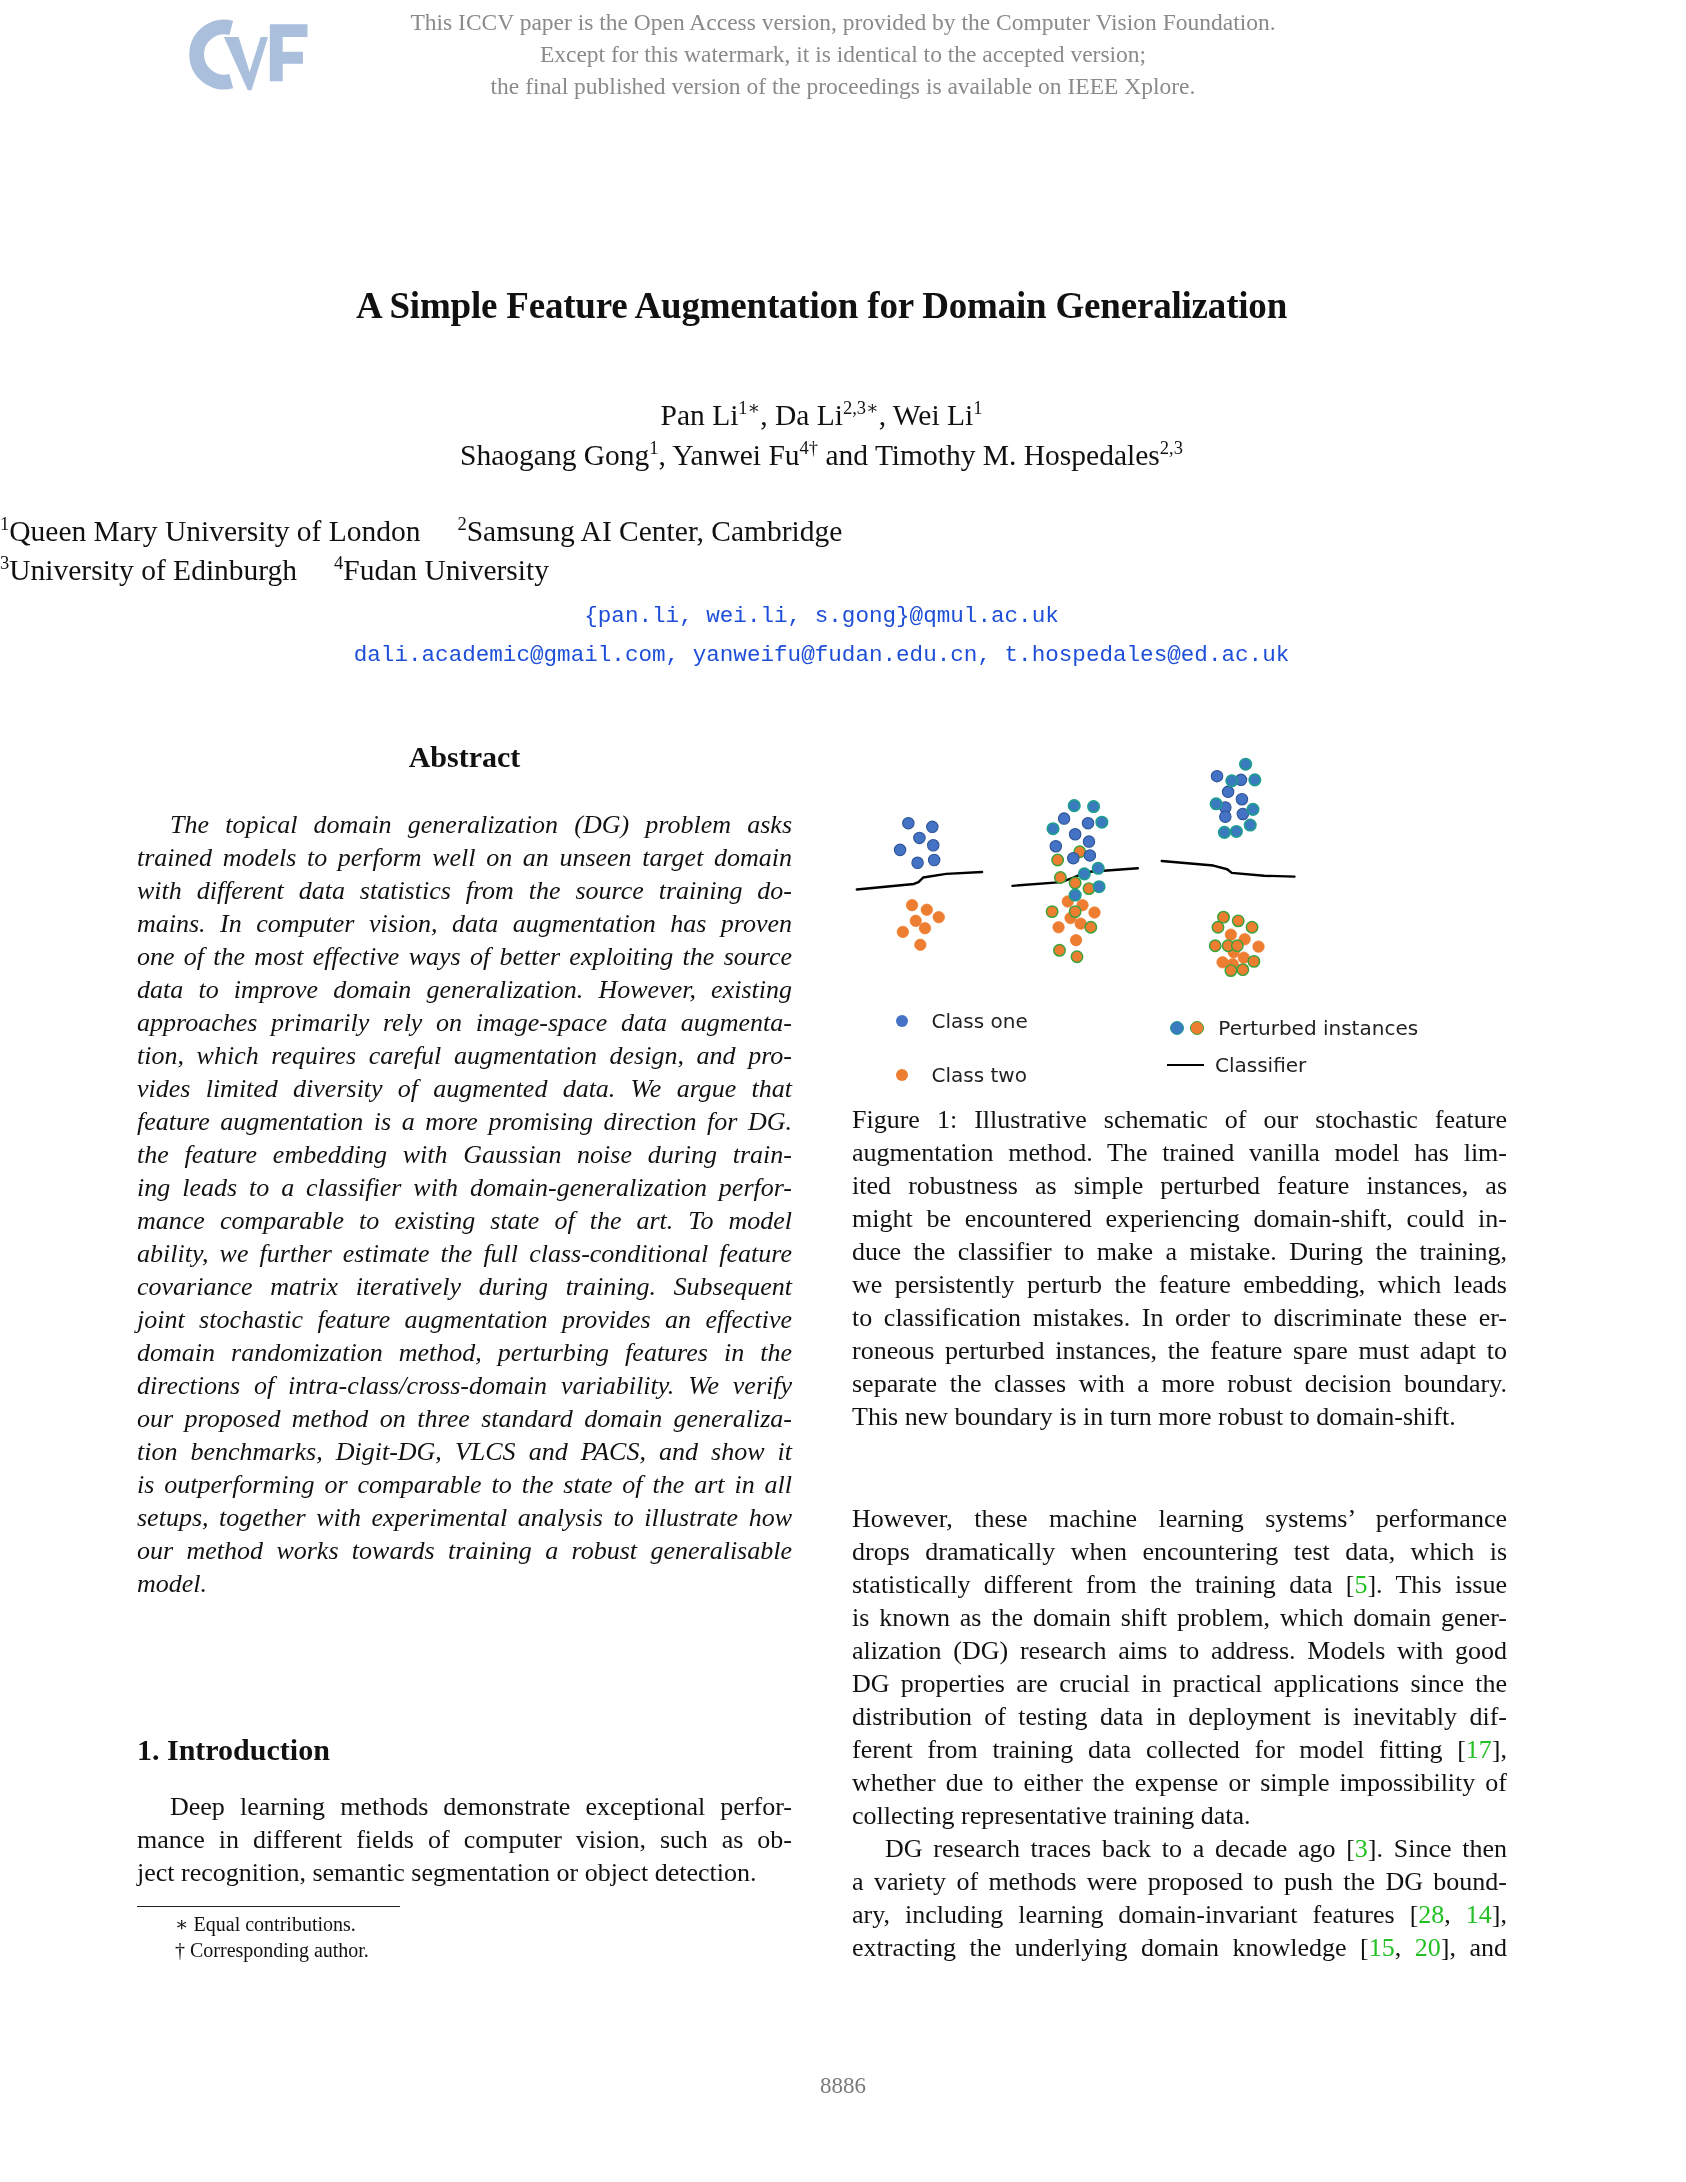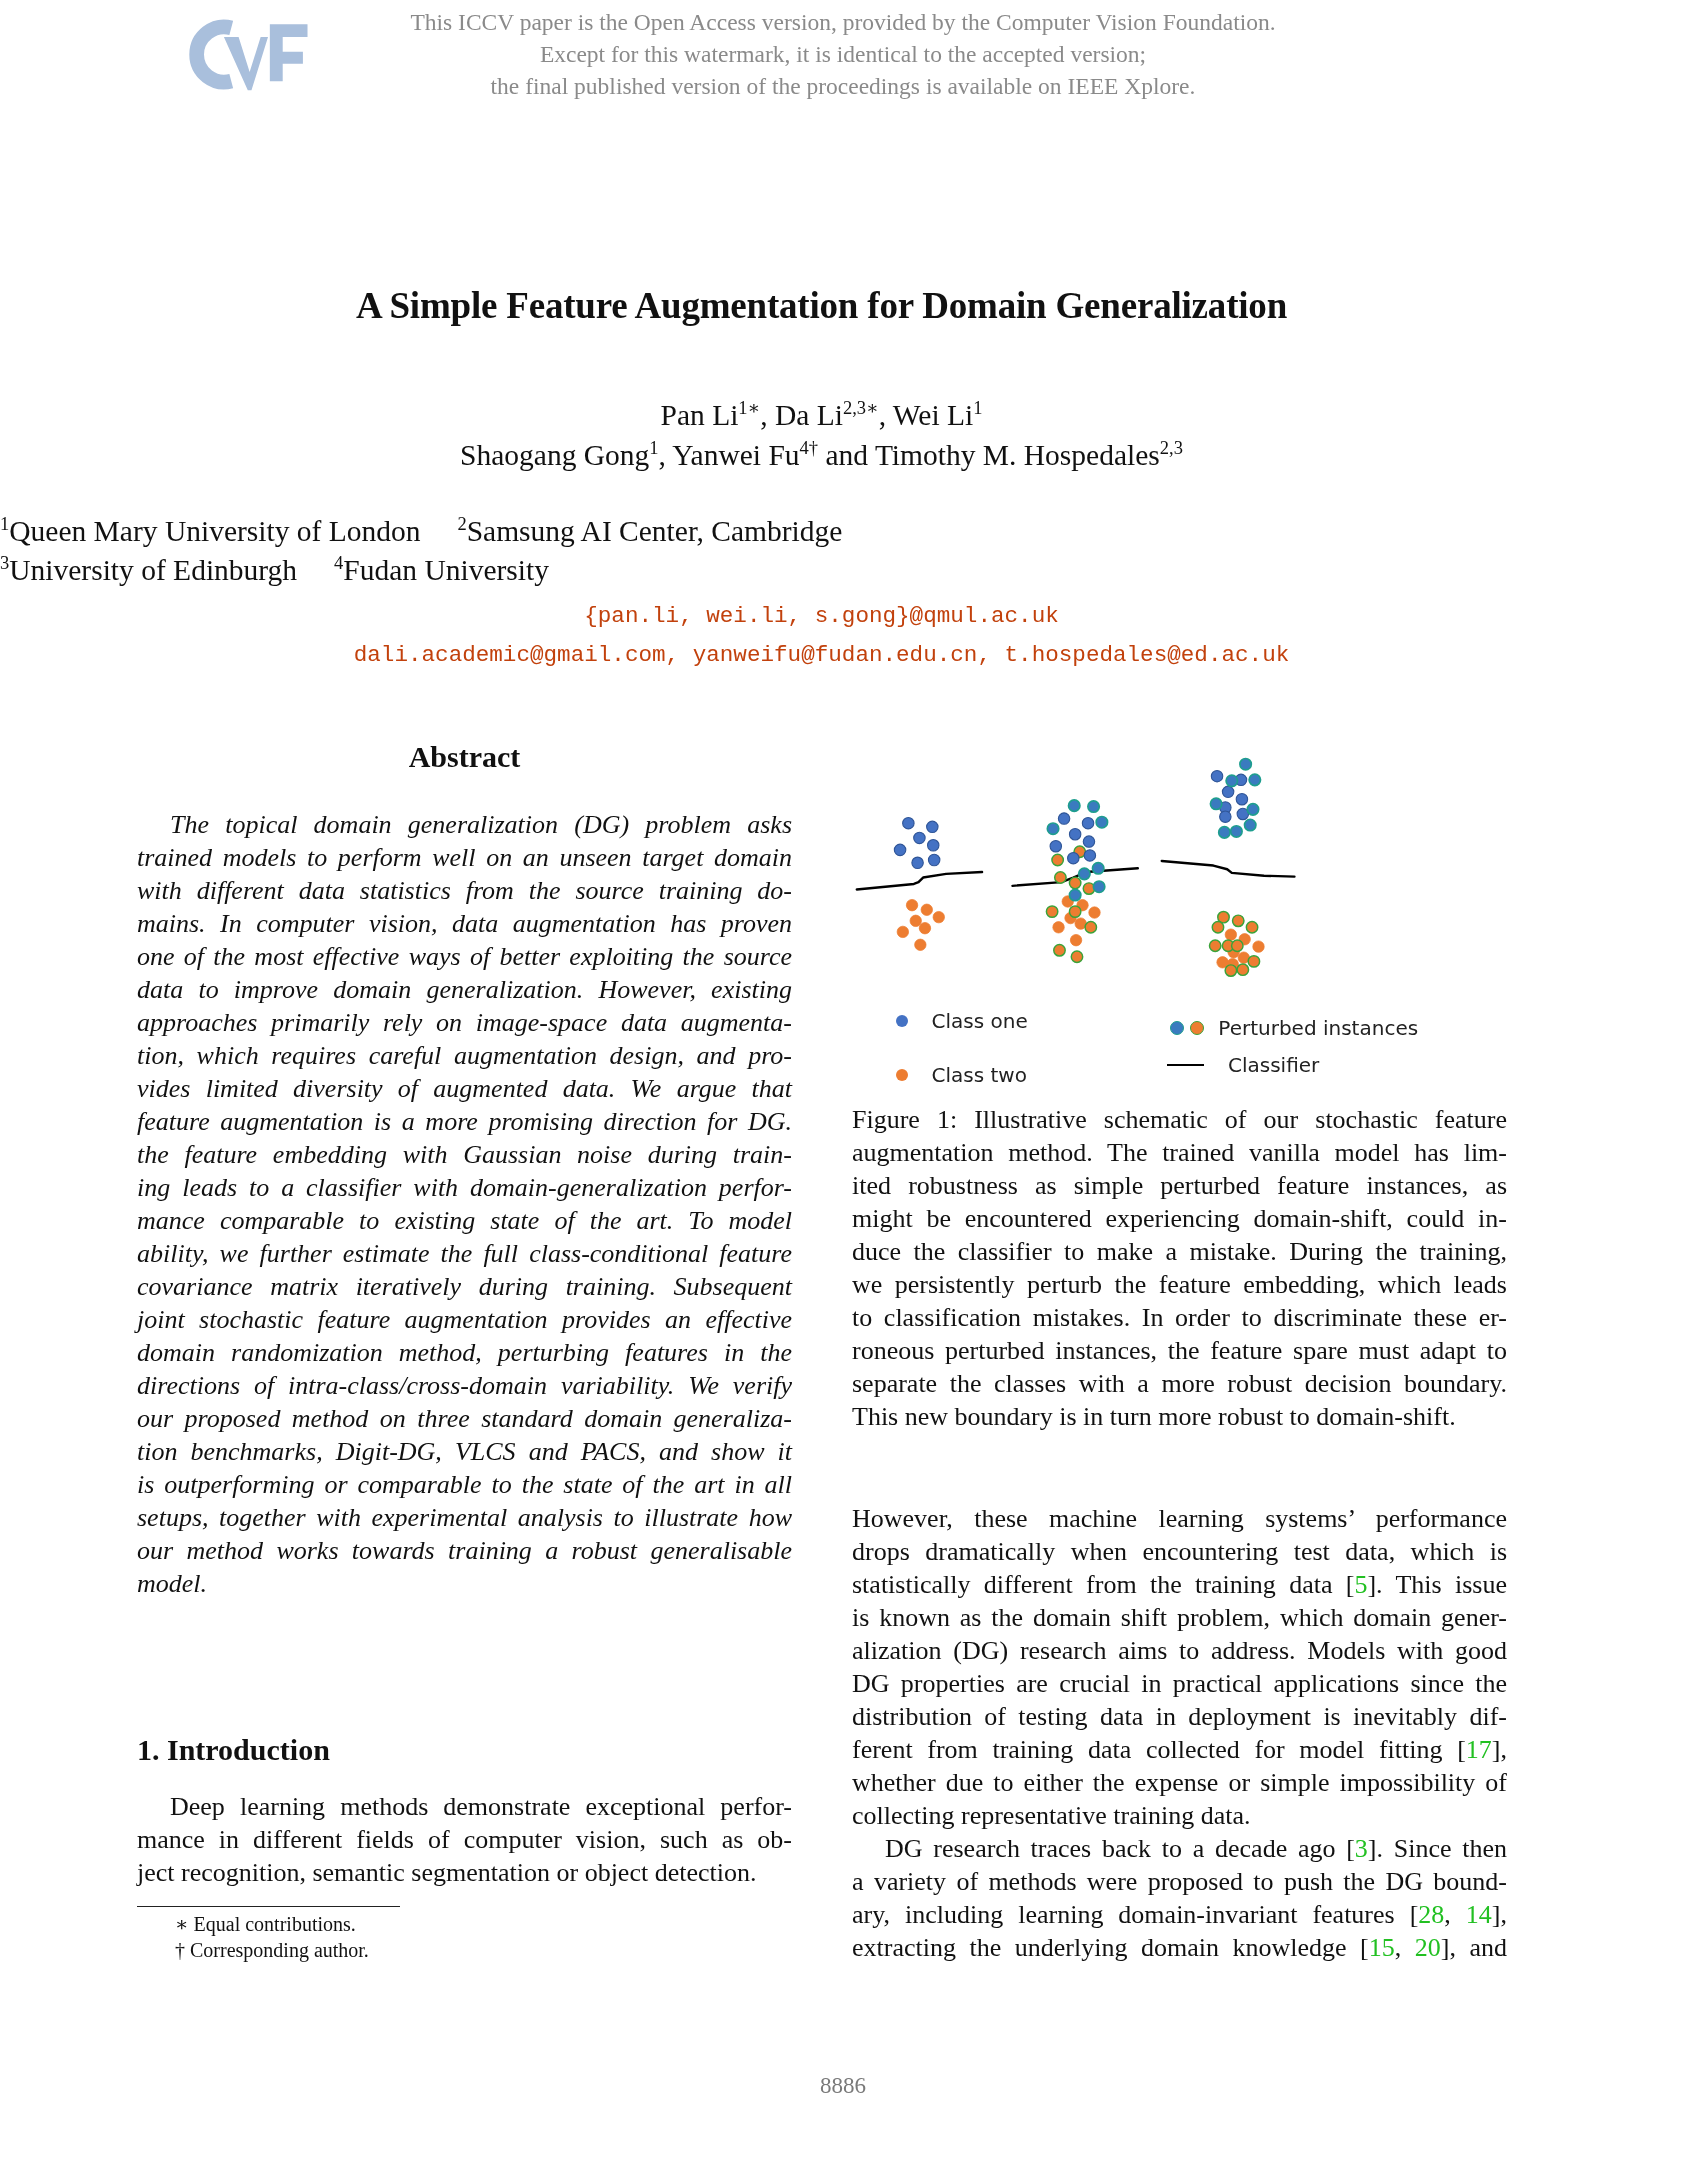--- a/index.html
+++ b/index.html
@@ -9,21 +9,21 @@
   .watermark { left: 0; width: 1686px; top: 5.5px; text-align: center; color: #8a8a8a;
                font-size: 23.5px; line-height: 32px; }
   .cvf-logo { left: 183px; top: 14.8px; width: 125px; height: 79px; }
   .title { left: 0; width: 1643px; top: 284px; text-align: center; font-weight: bold;
            font-size: 37px; letter-spacing: -0.2px; }
   .authors { left: 0; width: 1643px; top: 395px; text-align: center; font-size: 29.5px; line-height: 40px; }
   .affils { left: 0; width: 1643px; top: 512px; font-size: 29.5px; line-height: 39px; }
   sup { font-size: 18.5px; line-height: 0; vertical-align: 11px; }
   .emails { left: 0; width: 1643px; top: 597px; text-align: center;
             font-family: "Liberation Mono", "DejaVu Sans Mono", monospace; font-size: 22.6px;
-            line-height: 39px; color: #c2410c; }
+            line-height: 39px; color: #1d4ed8; }
   .left-col { left: 137px; width: 655px; }
   .right-col { left: 852px; width: 655px; }
   .section-head { font-weight: bold; font-size: 30px; }
   .abstract-head { left: 137px; width: 655px; top: 740px; text-align: center; }
   .para { font-size: 26px; line-height: 33px; text-align: justify; hyphens: manual; }
   .para .line { display: block; text-align: justify; text-align-last: justify; white-space: nowrap; }
   .para .line.last { text-align-last: left; }
   .italic { font-style: italic; }
   .abstract-body { top: 808px; }
   .intro-head { left: 137px; top: 1733px; }
@@ -207,21 +207,21 @@
   </div>
   <div class="legend-item" style="left:18.5px; top:71px;">
     <span class="legend-dot" id="lg-c2" style="background: rgb(237, 125, 49);"></span>
     <span style="margin-left:24px;">Class two</span>
   </div>
   <div class="legend-item" style="left:293px; top:24px;">
     <span class="legend-dot" id="lg-p1" style="background: rgb(58, 123, 191); border: 1.8px solid rgb(30, 158, 142);"></span>
     <span class="legend-dot" id="lg-p2" style="margin-left: 5.5px; background: rgb(237, 125, 49); border: 1.8px solid rgb(58, 163, 58);"></span>
     <span style="margin-left:14.8px;">Perturbed instances</span>
   </div>
-  <div class="legend-item" style="left:290px; top:61px;gap:13px;">
+  <div class="legend-item" style="left:290px; top:61px;">
     <span style="display:inline-block;width:37px;height:0;border-top:2.8px solid #000;"></span>
     <span style="margin-left:11px;">Classifier</span>
   </div>
 </div>
 
 <div class="abs right-col para caption" id="caption">
     <span class="line">Figure 1: Illustrative schematic of our stochastic feature</span>
     <span class="line">augmentation method. The trained vanilla model has lim-</span>
     <span class="line">ited robustness as simple perturbed feature instances, as</span>
     <span class="line">might be encountered experiencing domain-shift, could in-</span>

